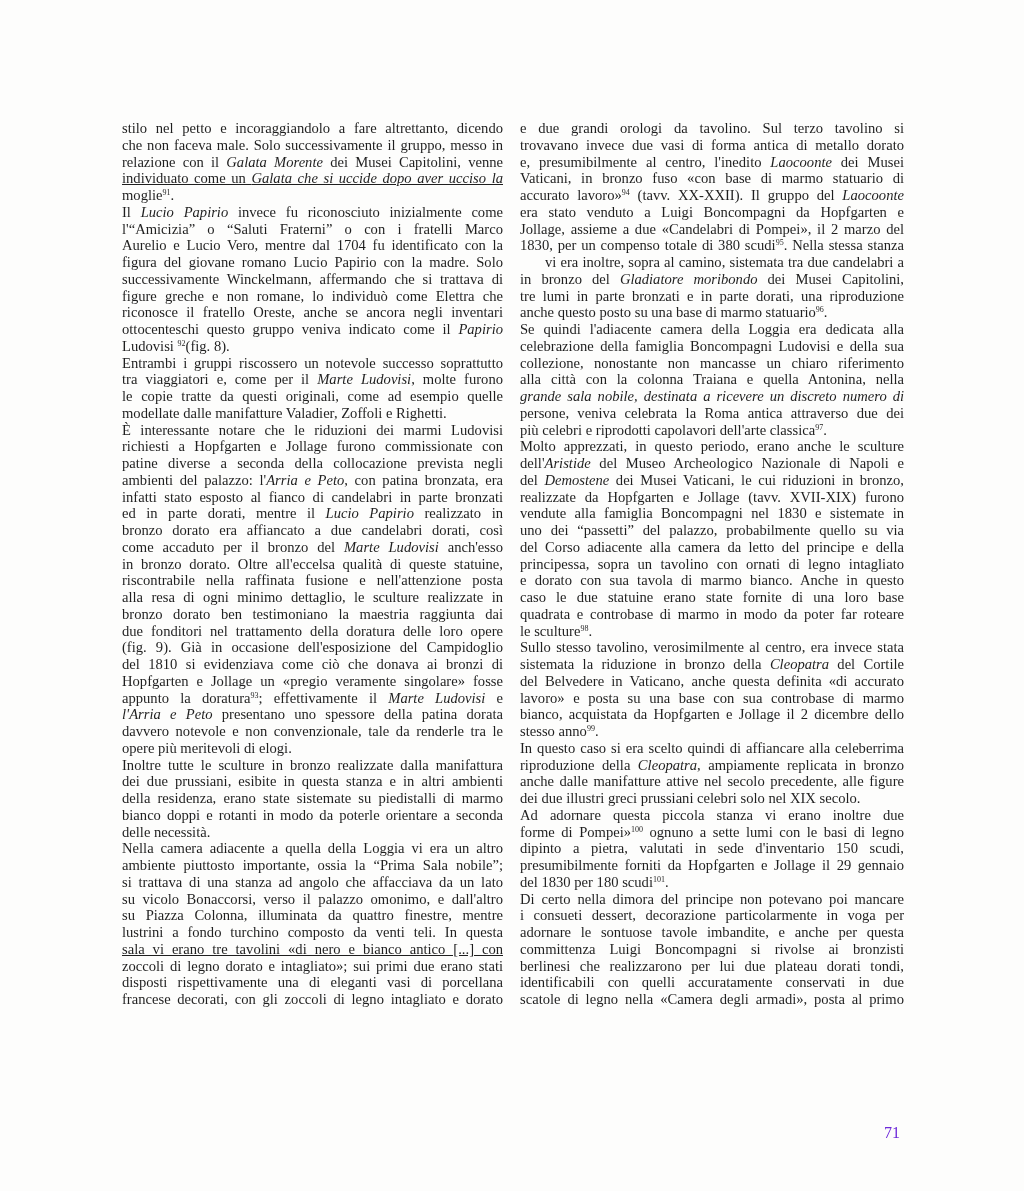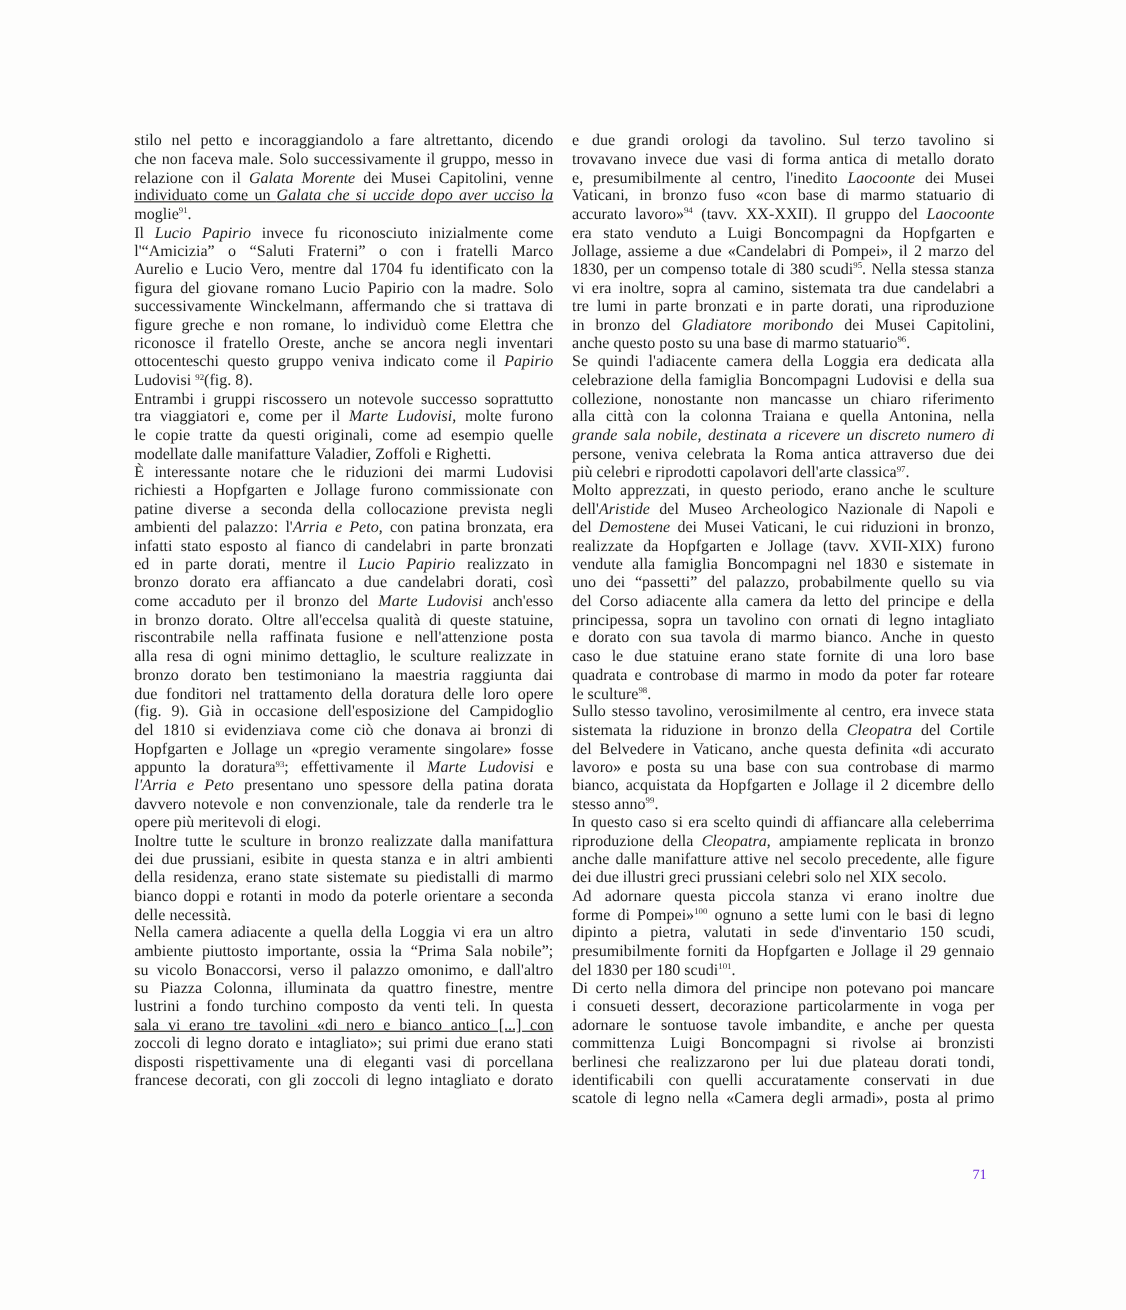--- a/index.html
+++ b/index.html
@@ -10,22 +10,22 @@
     font-family: "Liberation Serif", "DejaVu Serif", serif;
     font-size: 14.6px; line-height: 16.75px; color: #1f1f1f;
   }
   .col-left { left: 122px; width: 381px; }
   .col-right { left: 520px; width: 384px; }
   .ln { display: block; text-align: justify; text-align-last: justify; white-space: nowrap; height: 16.75px; overflow: visible; }
   .ln.last { text-align-last: left; }
   i { font-style: italic; }
   sup { font-size: 8px; line-height: 0; vertical-align: 5px; }
   .page-number {
-    position: absolute; left: 884px; top: 1060px;
-    font-family: "Liberation Serif", "DejaVu Serif", serif; font-size: 13px; color: #6d28d9;
+    position: absolute; left: 884px; top: 1124px;
+    font-family: "Liberation Serif", "DejaVu Serif", serif; font-size: 16px; color: #6d28d9;
   }
 </style>
 </head>
 <body>
 
 <div class="page">
   <div class="col col-left" id="col-0">
       <div>
         <div class="ln" style="white-space: nowrap;">stilo nel petto e incoraggiandolo a fare altrettanto, dicendo</div>
         <div class="ln" style="white-space: nowrap;">che non faceva male. Solo successivamente il gruppo, messo in</div>
@@ -75,42 +75,43 @@
       <div>
         <div class="ln" style="white-space: nowrap;">Inoltre tutte le sculture in bronzo realizzate dalla manifattura</div>
         <div class="ln" style="white-space: nowrap;">dei due prussiani, esibite in questa stanza e in altri ambienti</div>
         <div class="ln" style="white-space: nowrap;">della residenza, erano state sistemate su piedistalli di marmo</div>
         <div class="ln" style="white-space: nowrap;">bianco doppi e rotanti in modo da poterle orientare a seconda</div>
         <div class="ln last" style="white-space: nowrap;">delle necessità.</div>
       </div>
       <div>
         <div class="ln" style="white-space: nowrap;">Nella camera adiacente a quella della Loggia vi era un altro</div>
         <div class="ln" style="white-space: nowrap;">ambiente piuttosto importante, ossia la “Prima Sala nobile”;</div>
+        <div class="ln" style="white-space: nowrap;">si trattava di una stanza ad angolo che affacciava da un lato</div>
         <div class="ln" style="white-space: nowrap;">su vicolo Bonaccorsi, verso il palazzo omonimo, e dall'altro</div>
         <div class="ln" style="white-space: nowrap;">su Piazza Colonna, illuminata da quattro finestre, mentre</div>
         <div class="ln" style="white-space: nowrap;">lustrini a fondo turchino composto da venti teli. In questa</div>
         <div class="ln" style="white-space: nowrap; text-decoration: underline;">sala vi erano tre tavolini «di nero e bianco antico [...] con</div>
         <div class="ln" style="white-space: nowrap;">zoccoli di legno dorato e intagliato»; sui primi due erano stati</div>
         <div class="ln" style="white-space: nowrap;">disposti rispettivamente una di eleganti vasi di porcellana</div>
         <div class="ln" style="white-space: nowrap;">francese decorati, con gli zoccoli di legno intagliato e dorato</div>
       </div>
     </div>
   <div class="col col-right" id="col-1">
       <div>
         <div class="ln" style="white-space: nowrap;">e due grandi orologi da tavolino. Sul terzo tavolino si</div>
         <div class="ln" style="white-space: nowrap;">trovavano invece due vasi di forma antica di metallo dorato</div>
         <div class="ln" style="white-space: nowrap;">e, presumibilmente al centro, l'inedito <i>Laocoonte</i> dei Musei</div>
         <div class="ln" style="white-space: nowrap;">Vaticani, in bronzo fuso «con base di marmo statuario di</div>
         <div class="ln" style="white-space: nowrap;">accurato lavoro»<sup>94</sup> (tavv. XX-XXII). Il gruppo del <i>Laocoonte</i></div>
         <div class="ln" style="white-space: nowrap;">era stato venduto a Luigi Boncompagni da Hopfgarten e</div>
         <div class="ln" style="white-space: nowrap;">Jollage, assieme a due «Candelabri di Pompei», il 2 marzo del</div>
         <div class="ln" style="white-space: nowrap;">1830, per un compenso totale di 380 scudi<sup>95</sup>. Nella stessa stanza</div>
-        <div class="ln" style="white-space: nowrap;">vi era inoltre, sopra al camino, sistemata tra due candelabri a</div>
+        <div class="ln" style="white-space: nowrap; margin-left: 25px;">vi era inoltre, sopra al camino, sistemata tra due candelabri a</div>
+        <div class="ln" style="white-space: nowrap;">in bronzo del <i>Gladiatore moribondo</i> dei Musei Capitolini,</div>
         <div class="ln" style="white-space: nowrap;">tre lumi in parte bronzati e in parte dorati, una riproduzione</div>
-        <div class="ln" style="white-space: nowrap;">in bronzo del <i>Gladiatore moribondo</i> dei Musei Capitolini,</div>
         <div class="ln last" style="white-space: nowrap;">anche questo posto su una base di marmo statuario<sup>96</sup>.</div>
       </div>
       <div>
         <div class="ln" style="white-space: nowrap;">Se quindi l'adiacente camera della Loggia era dedicata alla</div>
         <div class="ln" style="white-space: nowrap;">celebrazione della famiglia Boncompagni Ludovisi e della sua</div>
         <div class="ln" style="white-space: nowrap;">collezione, nonostante non mancasse un chiaro riferimento</div>
         <div class="ln" style="white-space: nowrap;">alla città con la colonna Traiana e quella Antonina, nella</div>
         <div class="ln" style="white-space: nowrap; font-style: italic;">grande sala nobile, destinata a ricevere un discreto numero di</div>
         <div class="ln" style="white-space: nowrap;">persone, veniva celebrata la Roma antica attraverso due dei</div>
         <div class="ln last" style="white-space: nowrap;">più celebri e riprodotti capolavori dell'arte classica<sup>97</sup>.</div>

